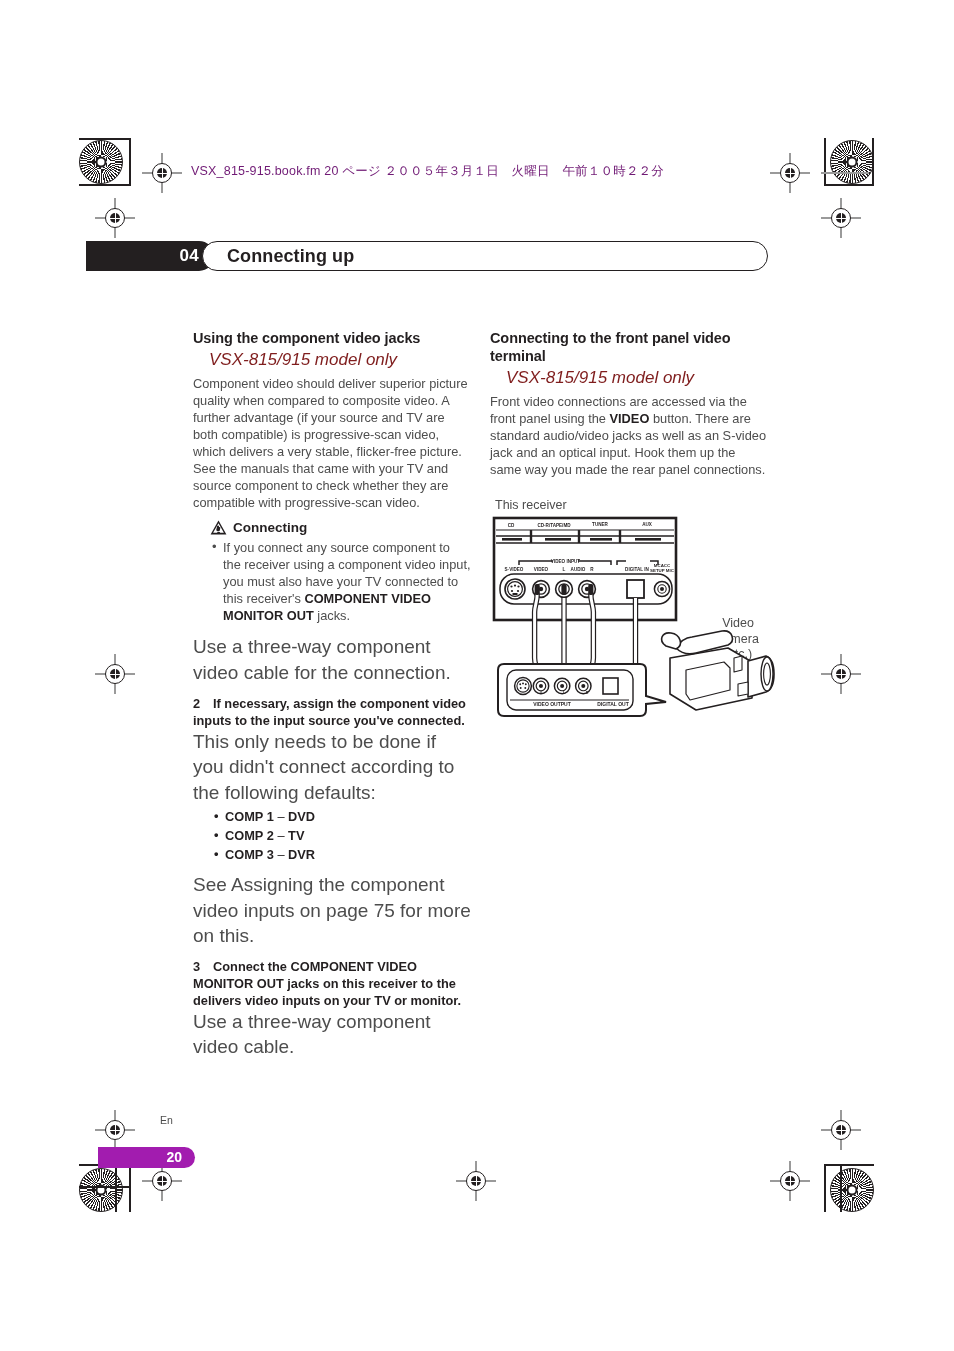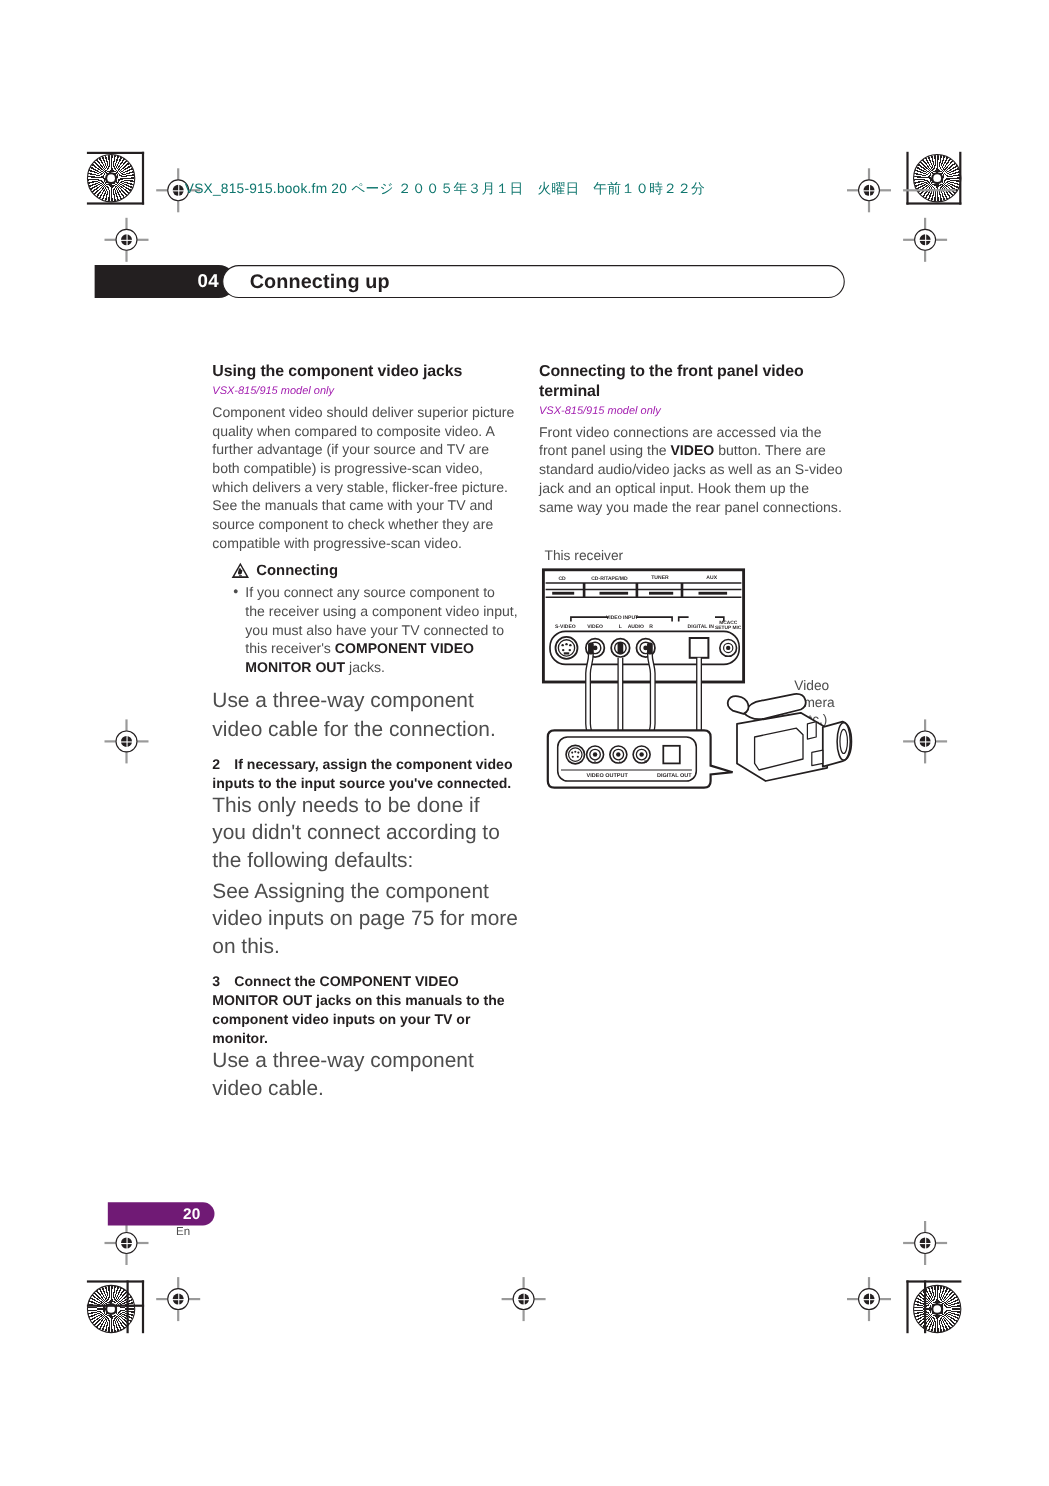--- a/index.html
+++ b/index.html
@@ -31,22 +31,22 @@
   }
   .starburst::after{
     content:""; position:absolute; left:50%; top:50%; width:7px;height:7px;
     transform:translate(-50%,-50%); background:#fff; border-radius:50%;
     box-shadow:0 0 0 2px #231f20;
   }
   .cropmark { position:absolute; background:#231f20; }
 
   
   .filepath {
-    position:absolute; left:168px; top:163px;
-    font-size:12.5px; color:#0f766e; letter-spacing:.2px; white-space:nowrap;
+    position:absolute; left:191px; top:163px;
+    font-size:12.5px; color:#701a75; letter-spacing:.2px; white-space:nowrap;
   }
 
   
   .chapter-bar { position:absolute; left:86px; top:241px; width:128px; height:30px;
                  background:#231f20; border-radius:0 15px 15px 0; }
   .chapter-num { position:absolute; right:15px; top:5px; color:#fff;
                  font-size:17px; font-weight:bold; letter-spacing:.3px; }
   .chapter-title-pill {
     position:absolute; left:202px; top:241px; width:566px; height:30px;
     border:1.6px solid #231f20; border-radius:15px; background:#fff;text-align:right;
@@ -54,22 +54,22 @@
   .chapter-title { position:absolute; left:24px; top:4px; font-size:18px;
                    font-weight:bold; letter-spacing:.1px; color:#231f20; }
 
   
   .col { position:absolute; width:278px; }
   .col-left  { left:193px; top:329px; }
   .col-right { left:490px; top:329px; }
 
   h2.sec { font-size:14.5px; font-weight:bold; margin:0 0 2px 0;
            line-height:1.25; color:#231f20; letter-spacing:-.1px; }
-  .model { font-size:10px; font-style:italic; color:#a21caf;
-           margin:0 0 4px 0; line-height:1.3; }
+  .model { font-size:17px; font-style:italic; color:#7f1d1d;
+           margin:0 0 4px 16px; line-height:1.3; }
   p.body { font-size:12.8px; line-height:1.33; color:#4d4d4d;
            margin:0 0 9px 0; }
   p.body b, .bold { color:#231f20; font-weight:bold; }
   p.step { font-size:12.8px; font-weight:bold; color:#231f20;
            line-height:1.33; margin:0 0 0 0; }
   p.step .numtab { display:inline-block; min-width:20px; }
   p.after { font-size:19px; line-height:1.33; color:#4d4d4d; margin:0 0 10px 0; }
 
   
   .important-head { display:flex; align-items:center; gap:6px;
@@ -90,22 +90,22 @@
   ul.comp li .dash { font-weight:normal; color:#231f20; }
   .italic { }
 
   
   .diagram { position:absolute; left:490px; top:498px; width:290px; height:235px; }
   .diag-caption { position:absolute; left:5px; top:0px; font-size:12.5px; color:#4d4d4d; }
   .cam-caption { position:absolute; left:213px; top:118px; width:70px;
                  font-size:12.5px; color:#4d4d4d; line-height:1.25; text-align:center; }
 
   
-  .footer-pill { position:absolute; left:98px; top:1093px; width:97px; height:21px;
-                 background:#701a75; border-radius:0 11px 11px 0;padding-left:21px; }
+  .footer-pill { position:absolute; left:98px; top:1147px; width:97px; height:21px;
+                 background:#a21caf; border-radius:0 11px 11px 0;padding-left:21px; }
   .footer-num { position:absolute; right:13px; top:2px; color:#fff;
                 font-size:14px; font-weight:bold; }
   .footer-lang { position:absolute; left:160px; top:1114px; font-size:10.5px; color:#4d4d4d; }
 </style>
 </head>
 <body>
 
 <div class="starburst" style="left:79px; top:140px;"></div>
 <div class="starburst" style="left:830px; top:140px;"></div>
 <div class="starburst" style="left:79px; top:1168px;"></div>
@@ -246,24 +246,29 @@
 
   <ul class="bullets">
     <li><span>If you connect any source component to the receiver using a component video input, you must also have your TV connected to this receiver's </span><span class="bold">COMPONENT VIDEO MONITOR OUT</span><span> jacks.</span></li>
   </ul>
 
   <p class="after">Use a three-way component video cable for the connection.</p>
 
   <p class="step"><span class="numtab">2</span><span>If necessary, assign the component video inputs to the input source you've connected.</span></p>
   <p class="after" style="margin-bottom:2px;">This only needs to be done if you didn't connect according to the following defaults:</p>
 
+  <ul class="comp">
+    <li><span>COMP 1</span> <span class="dash">–</span> <span>DVD</span></li>
+    <li><span>COMP 2</span> <span class="dash">–</span> <span>TV</span></li>
+    <li><span>COMP 3</span> <span class="dash">–</span> <span>DVR</span></li>
+  </ul>
 
   <p class="after"><span>See </span><span class="italic">Assigning the component video inputs</span><span> on page 75 for more on this.</span></p>
 
-  <p class="step"><span class="numtab">3</span><span>Connect the COMPONENT VIDEO MONITOR OUT jacks on this manuals to the component video inputs on your TV or monitor.</span></p>
+  <p class="step"><span class="numtab">3</span><span>Connect the COMPONENT VIDEO MONITOR OUT jacks on this receiver to the delivers video inputs on your TV or monitor.</span></p>
   <p class="after">Use a three-way component video cable.</p>
 </div>
 
 <div class="col col-right">
   <h2 class="sec">Connecting to the front panel video terminal</h2>
   <p class="model">VSX-815/915 model only</p>
   <p class="body"><span>Front video connections are accessed via the front panel using the </span><span class="bold">VIDEO</span><span> button. There are standard audio/video jacks as well as an S-video jack and an optical input. Hook them up the same way you made the rear panel connections.</span></p>
 </div>
 
 <div class="diagram">

